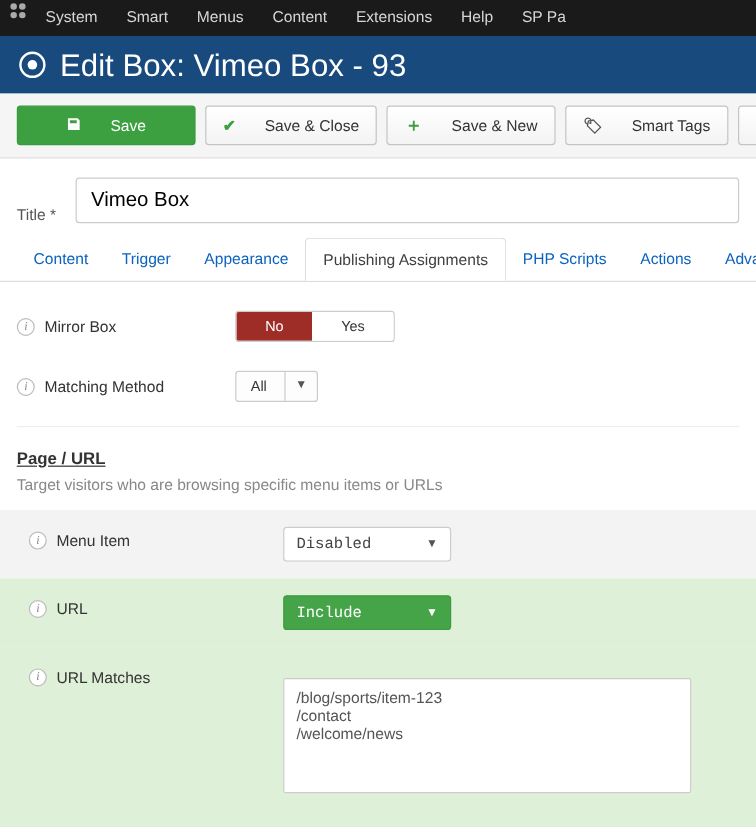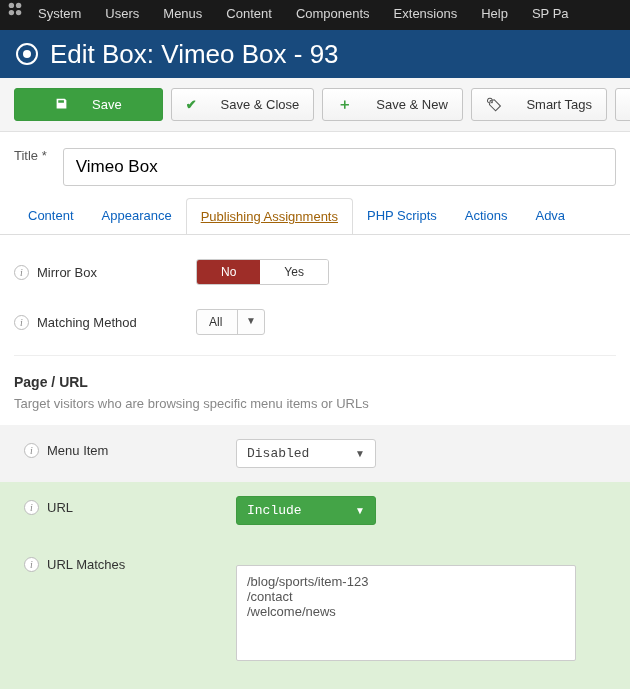--- a/index.html
+++ b/index.html
@@ -68,40 +68,40 @@
     background: #3c9f40; border-color:#3a9a3e; color:#fff;
     padding: 6px 40px;
   }
   .btn .glyph { font-weight:bold; }
   .glyph.check { color:#3c9f40; }
   .glyph.plus  { color:#3c9f40; font-size:15px; }
   .glyph.tag   { color:#555; }
   .glyph.close { color:#b00; }
 
   
-  .titlewrap { padding: 16px 14px 12px; display:flex; align-items:flex-start; gap:16px; }
+  .titlewrap { padding: 16px 14px 12px; display:flex; align-items:flex-end; gap:16px; }
   .titlewrap label { font-size:13px; color:#555; }
   .titlewrap input {
     flex:1; font-size:17px; padding:8px 12px;
     border:1px solid #ccc; border-radius:3px;
   }
 
   
   .tabs {
     display:flex; gap:0; padding: 0 14px; font-size:13px;
     border-bottom:1px solid #ddd;
     white-space:nowrap;
     overflow:hidden;
   }
   .tabs .tab {
     padding:10px 14px; color:#0b62bf; cursor:pointer;
   }
   .tabs .tab.active {
-    color:#a16207; border:1px solid #ddd; border-bottom:1px solid #fff;
-    border-radius:4px 4px 0 0; margin-bottom:-1px; background:#fff;text-decoration:underline;
+    color:#404040; border:1px solid #ddd; border-bottom:1px solid #fff;
+    border-radius:4px 4px 0 0; margin-bottom:-1px; background:#fff;
   }
 
   
   .panel { padding: 18px 14px 0; }
 
   .row { display:flex; align-items:center; padding: 6px 0 18px; gap: 12px; }
   .row .lblcol { width: 170px; display:flex; align-items:center; gap:8px; color:#333; font-size:13px;}
   .info {
     width:15px;height:15px;border:1px solid #bbb;border-radius:50%;
     display:inline-flex;align-items:center;justify-content:center;
@@ -118,21 +118,21 @@
   
   .dd {
     display:inline-flex; border:1px solid #ccc; border-radius:3px;
     background:#fdfdfd;
   }
   .dd .val { padding:5px 12px; min-width:40px; font-size:12px; }
   .dd .arr { border-left:1px solid #ccc; padding:5px 8px; font-size:10px; color:#555;}
 
   hr.sep { border:none; border-top:1px solid #eee; margin: 2px 0 18px; }
 
-  .sectitle { font-weight:bold; font-size:14px; margin-bottom:6px; }
+  .sectitle { font-weight:bold; font-size:14px; margin-bottom:6px;text-decoration:underline; }
   .secdesc  { color:#888; font-size:13px; margin-bottom:14px; }
 
   
   .optblock { margin: 0 -14px; }
   .optrow {
     display:flex; align-items:flex-start;
     padding: 14px 24px;
     gap: 12px;
   }
   .optrow.grey  { background:#f3f3f3; }
@@ -161,24 +161,23 @@
     <svg viewBox="0 0 20 20" width="18" height="18">
         <g fill="#aaa">
           <circle cx="6" cy="6" r="3"></circle>
           <circle cx="14" cy="6" r="3"></circle>
           <circle cx="6" cy="14" r="3"></circle>
           <circle cx="14" cy="14" r="3"></circle>
         </g>
       </svg>
   </span>
   <span class="item">System</span>
-  <span class="item">Users</span>
+  <span class="item">Smart</span>
   <span class="item">Menus</span>
   <span class="item">Content</span>
-  <span class="item">Components</span>
   <span class="item">Extensions</span>
   <span class="item">Help</span>
   <span class="item">SP Pa</span>
 </div>
 
 <div class="bluehead">
   <span class="target"></span>
   <span>Edit Box: Vimeo Box - 93</span>
 </div>
 
@@ -209,20 +208,21 @@
   </button>
 </div>
 
 <div class="titlewrap">
   <label>Title *</label>
   <input type="text" value="Vimeo Box" style="">
 </div>
 
 <div class="tabs">
   <div class="tab">Content</div>
+  <div class="tab">Trigger</div>
   <div class="tab">Appearance</div>
   <div class="tab active">Publishing Assignments</div>
   <div class="tab">PHP Scripts</div>
   <div class="tab">Actions</div>
   <div class="tab">Adva</div>
 </div>
 
 <div class="panel">
 
   <div class="row">

